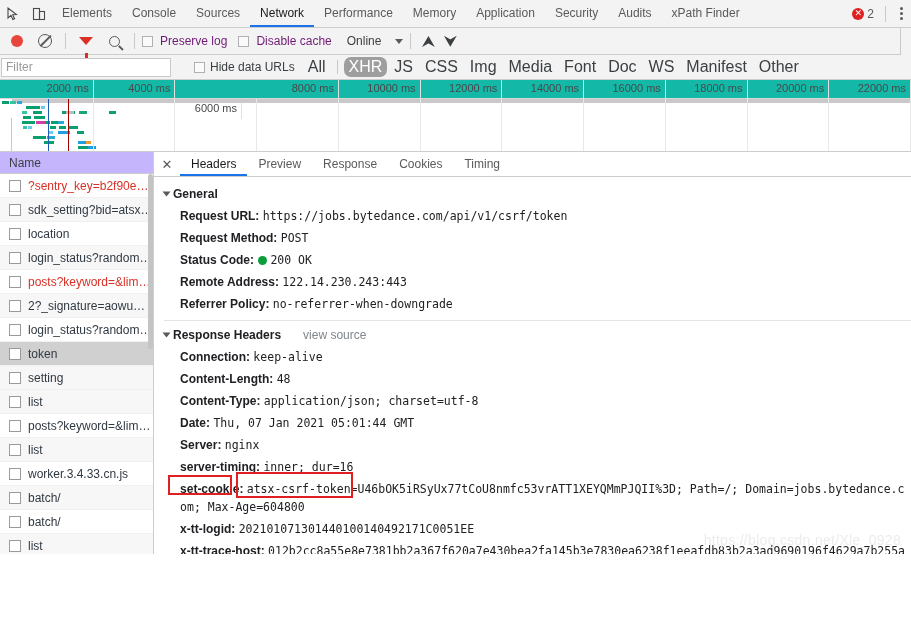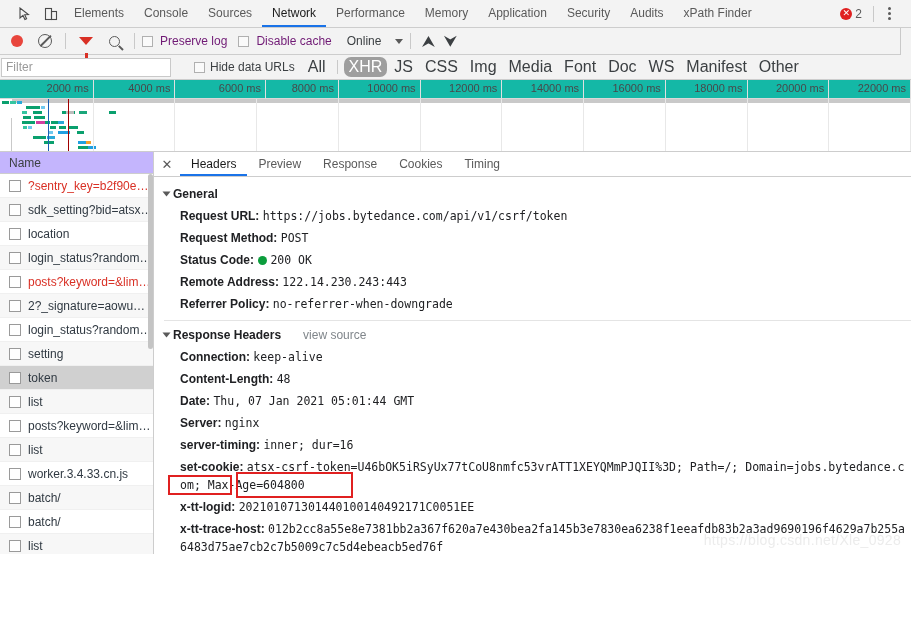--- a/index.html
+++ b/index.html
@@ -12,21 +12,21 @@
     font-size: 12px;
     color: #303942;
   }
   #app { position: relative; width: 911px; height: 627px; background: #fff; }
 
   
   .toolbar-tabs {
     display: flex; align-items: center;
     height: 28px; background: #f3f3f3;
     border-bottom: 1px solid #cdcdcd;
-    padding: 0 12px;
+    padding: 0 0;
     justify-content: flex-end;
   }
   .icon-btn {
     width: 26px; height: 26px;
     display: flex; align-items: center; justify-content: center;
     flex: 0 0 auto;
   }
   .tab-item {
     padding: 0 10px; height: 27px; line-height: 27px;
     font-size: 12px; color: #5a5a5a; white-space: nowrap;
@@ -278,21 +278,21 @@
       <span class="type-pill">WS</span>
       <span class="type-pill">Manifest</span>
       <span class="type-pill">Other</span>
     </div>
   </div>
 
   <div class="overview">
     <div class="ruler" id="ruler">
         <div class="tick" style="left: 12px; width: 81.7273px;">2000 ms</div>
         <div class="tick" style="left: 93.7273px; width: 81.7273px;">4000 ms</div>
-        <div class="tick" style="left: 190px; width: 76px;">6000 ms</div>
+        <div class="tick" style="left: 166px; width: 76px; margin-top: 20px;">6000 ms</div>
         <div class="tick" style="left: 257.182px; width: 81.7273px;">8000 ms</div>
         <div class="tick" style="left: 338.909px; width: 81.7273px;">10000 ms</div>
         <div class="tick" style="left: 420.636px; width: 81.7273px;">12000 ms</div>
         <div class="tick" style="left: 502.364px; width: 81.7273px;">14000 ms</div>
         <div class="tick" style="left: 584.091px; width: 81.7273px;">16000 ms</div>
         <div class="tick" style="left: 665.818px; width: 81.7273px;">18000 ms</div>
         <div class="tick" style="left: 747.545px; width: 81.7273px;">20000 ms</div>
         <div class="tick" style="left: 829.273px; width: 81.7273px;">22000 ms</div>
       </div>
     <div class="ov-canvas" id="ovCanvas">
@@ -373,27 +373,27 @@
             <span class="rl-name">posts?keyword=&amp;limit=10&amp;of...</span>
           </div>
           <div class="rl-row alt">
             <span class="rl-ico"></span>
             <span class="rl-name">2?_signature=aowuKgAAAACb...</span>
           </div>
           <div class="rl-row">
             <span class="rl-ico"></span>
             <span class="rl-name">login_status?random=418963</span>
           </div>
+          <div class="rl-row selected">
+            <span class="rl-ico"></span>
+            <span class="rl-name">token</span>
+          </div>
           <div class="rl-row alt">
             <span class="rl-ico"></span>
             <span class="rl-name">setting</span>
-          </div>
-          <div class="rl-row selected">
-            <span class="rl-ico"></span>
-            <span class="rl-name">token</span>
           </div>
           <div class="rl-row alt">
             <span class="rl-ico"></span>
             <span class="rl-name">list</span>
           </div>
           <div class="rl-row">
             <span class="rl-ico"></span>
             <span class="rl-name">posts?keyword=&amp;limit=10&amp;of...</span>
           </div>
           <div class="rl-row alt">
@@ -444,20 +444,21 @@
 
         <div class="hsep"></div>
 
         <div class="sec-title">
           <span><span class="tri"></span><span>Response Headers</span></span>
           <span class="view-source">view source</span>
         </div>
         <div id="respRows">
             <div class="hdr-row"><span class="hdr-k">Connection: </span><span class="hdr-v">keep-alive</span></div>
             <div class="hdr-row"><span class="hdr-k">Content-Length: </span><span class="hdr-v">48</span></div>
+            <div class="hdr-row"><span class="hdr-k">Content-Type: </span><span class="hdr-v">application/json; charset=utf-8</span></div>
             <div class="hdr-row"><span class="hdr-k">Date: </span><span class="hdr-v">Thu, 07 Jan 2021 05:01:44 GMT</span></div>
             <div class="hdr-row"><span class="hdr-k">Server: </span><span class="hdr-v">nginx</span></div>
             <div class="hdr-row"><span class="hdr-k">server-timing: </span><span class="hdr-v">inner; dur=16</span></div>
             <div class="hdr-row"><span class="hdr-k">set-cookie: </span><span class="hdr-v">atsx-csrf-token=U46bOK5iRSyUx77tCoU8nmfc53vrATT1XEYQMmPJQII%3D; Path=/; Domain=jobs.bytedance.com; Max-Age=604800</span></div>
             <div class="hdr-row"><span class="hdr-k">x-tt-logid: </span><span class="hdr-v">202101071301440100140492171C0051EE</span></div>
             <div class="hdr-row"><span class="hdr-k">x-tt-trace-host: </span><span class="hdr-v">012b2cc8a55e8e7381bb2a367f620a7e430bea2fa145b3e7830ea6238f1eeafdb83b2a3ad9690196f4629a7b255a6483d75ae7cb2c7b5009c7c5d4ebeacb5ed76f</span></div>
           </div>
       </div>
 
       <div class="anno" style="left:14px; top:323px; width:64px; height:20px;"></div>

